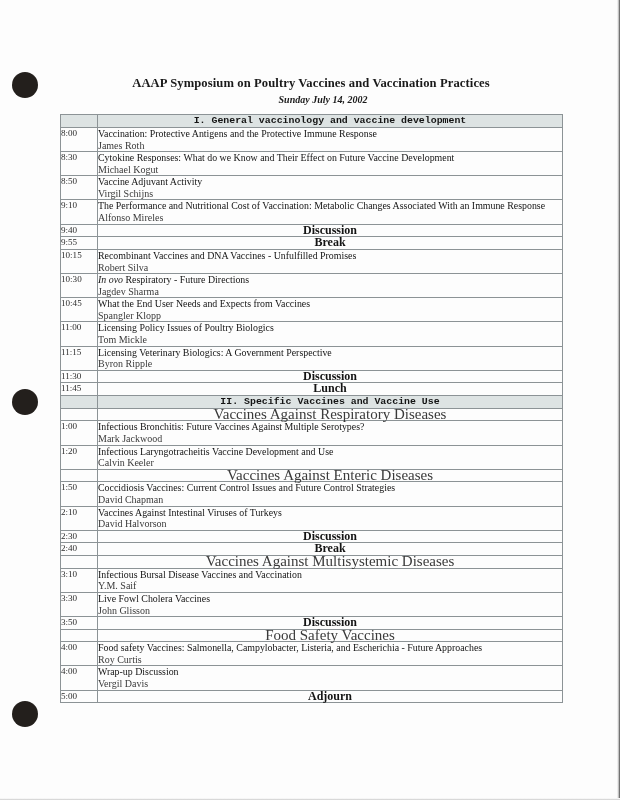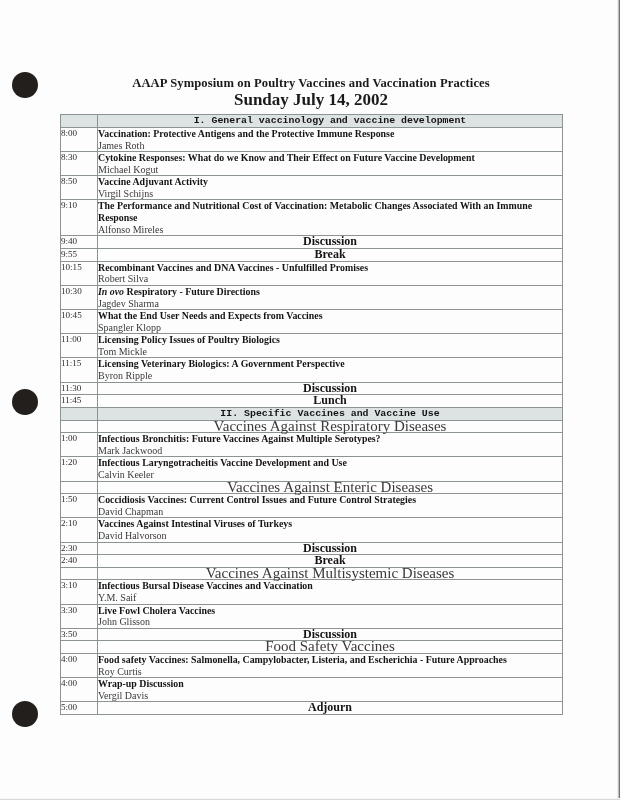--- a/index.html
+++ b/index.html
@@ -57,27 +57,28 @@
     top: 76px;
     width: 502px;
     text-align: center;
     font-weight: bold;
     font-size: 12.6px;
     line-height: 15.5px;
     letter-spacing: 0.1px;
   }
   .doc-subtitle {
     position: absolute;
-    left: 60px;
+    left: 72px;
     top: 92px;
     width: 502px;
     text-align: center;
     font-weight: bold;
-    font-size: 17px;
+    font-size: 10px;
     line-height: 15px;
+    font-style: italic;
   }
 
   
   .sched-wrap {
     position: absolute;
     left: 60px;
     top: 114px;
     width: 502px;
   }
   table.sched {
@@ -98,21 +99,21 @@
     padding: 1px 4px 1px 2px;
     font-size: 9.1px;
     line-height: 11px;
     color: #2b2b2b;
     white-space: nowrap;
   }
   .body-cell {
     padding: 1px 4px 2px 6px;
   }
   .talk-title {
-    font-weight: bold;
+    font-weight: normal;
     font-size: 9.9px;
     line-height: 11.8px;
     color: #141414;
   }
   .talk-title .ital { font-style: italic; }
   .speaker {
     font-size: 10px;
     line-height: 11.4px;
     color: #3a3a3a;
   }

